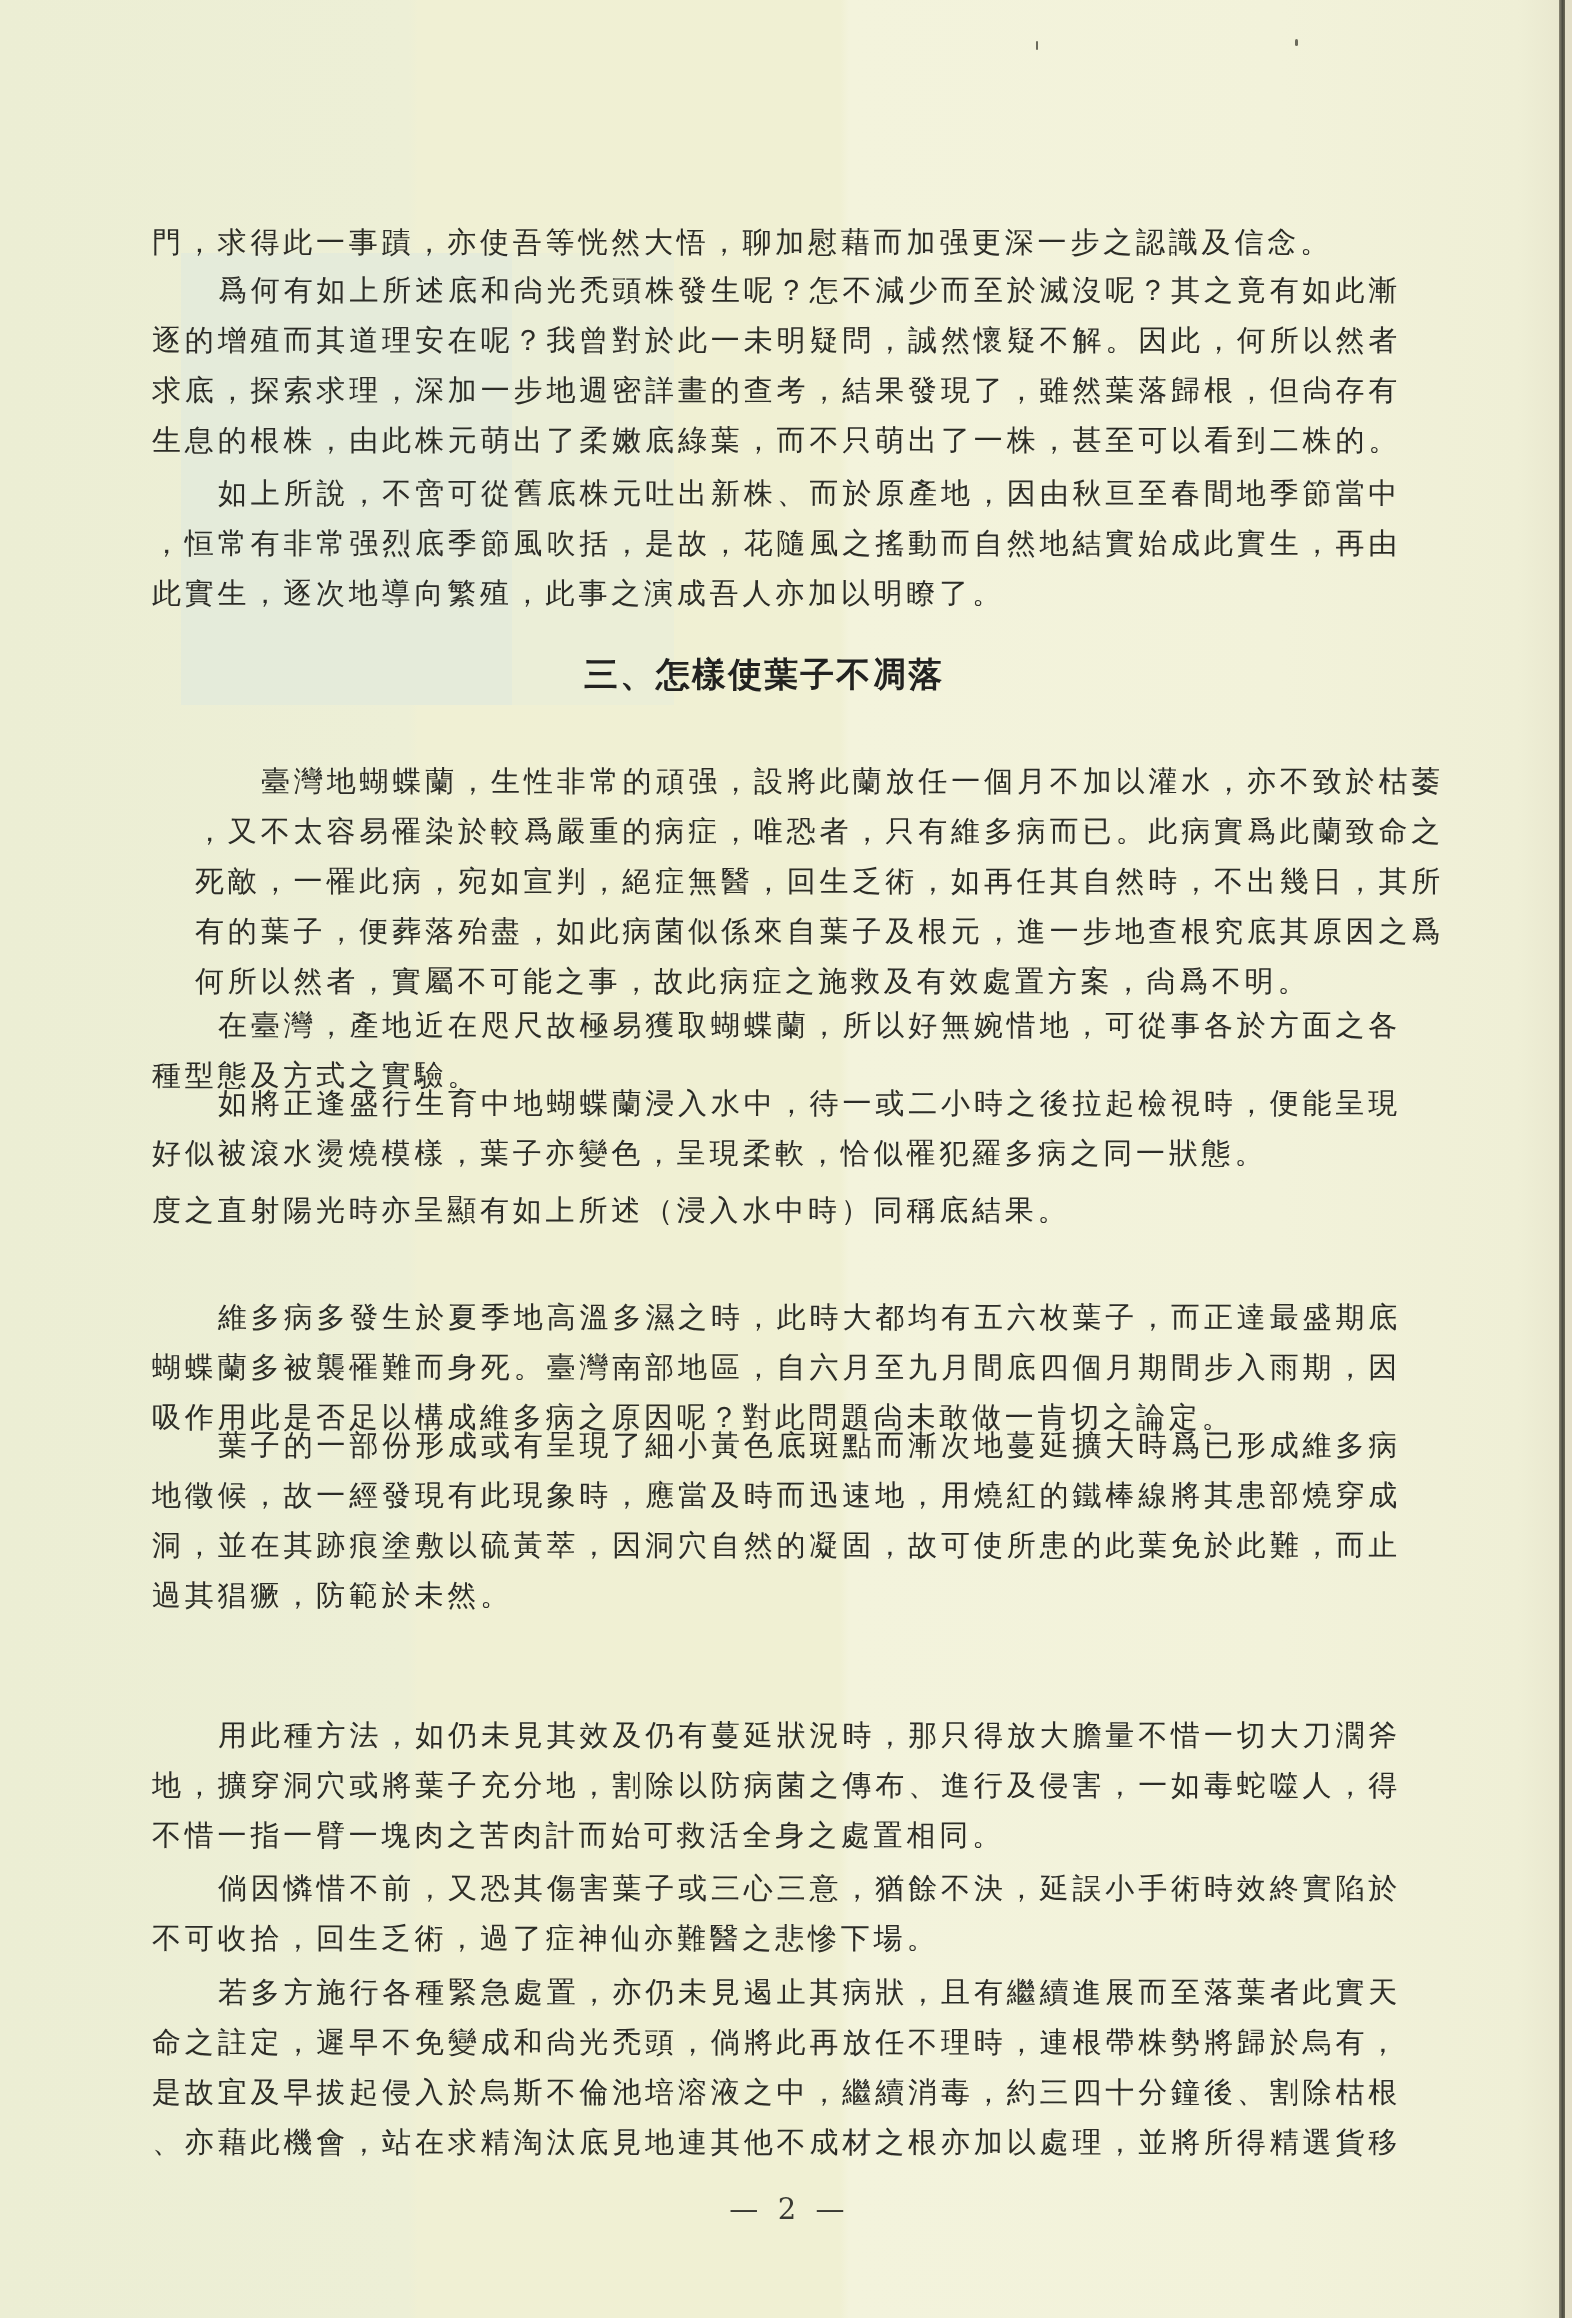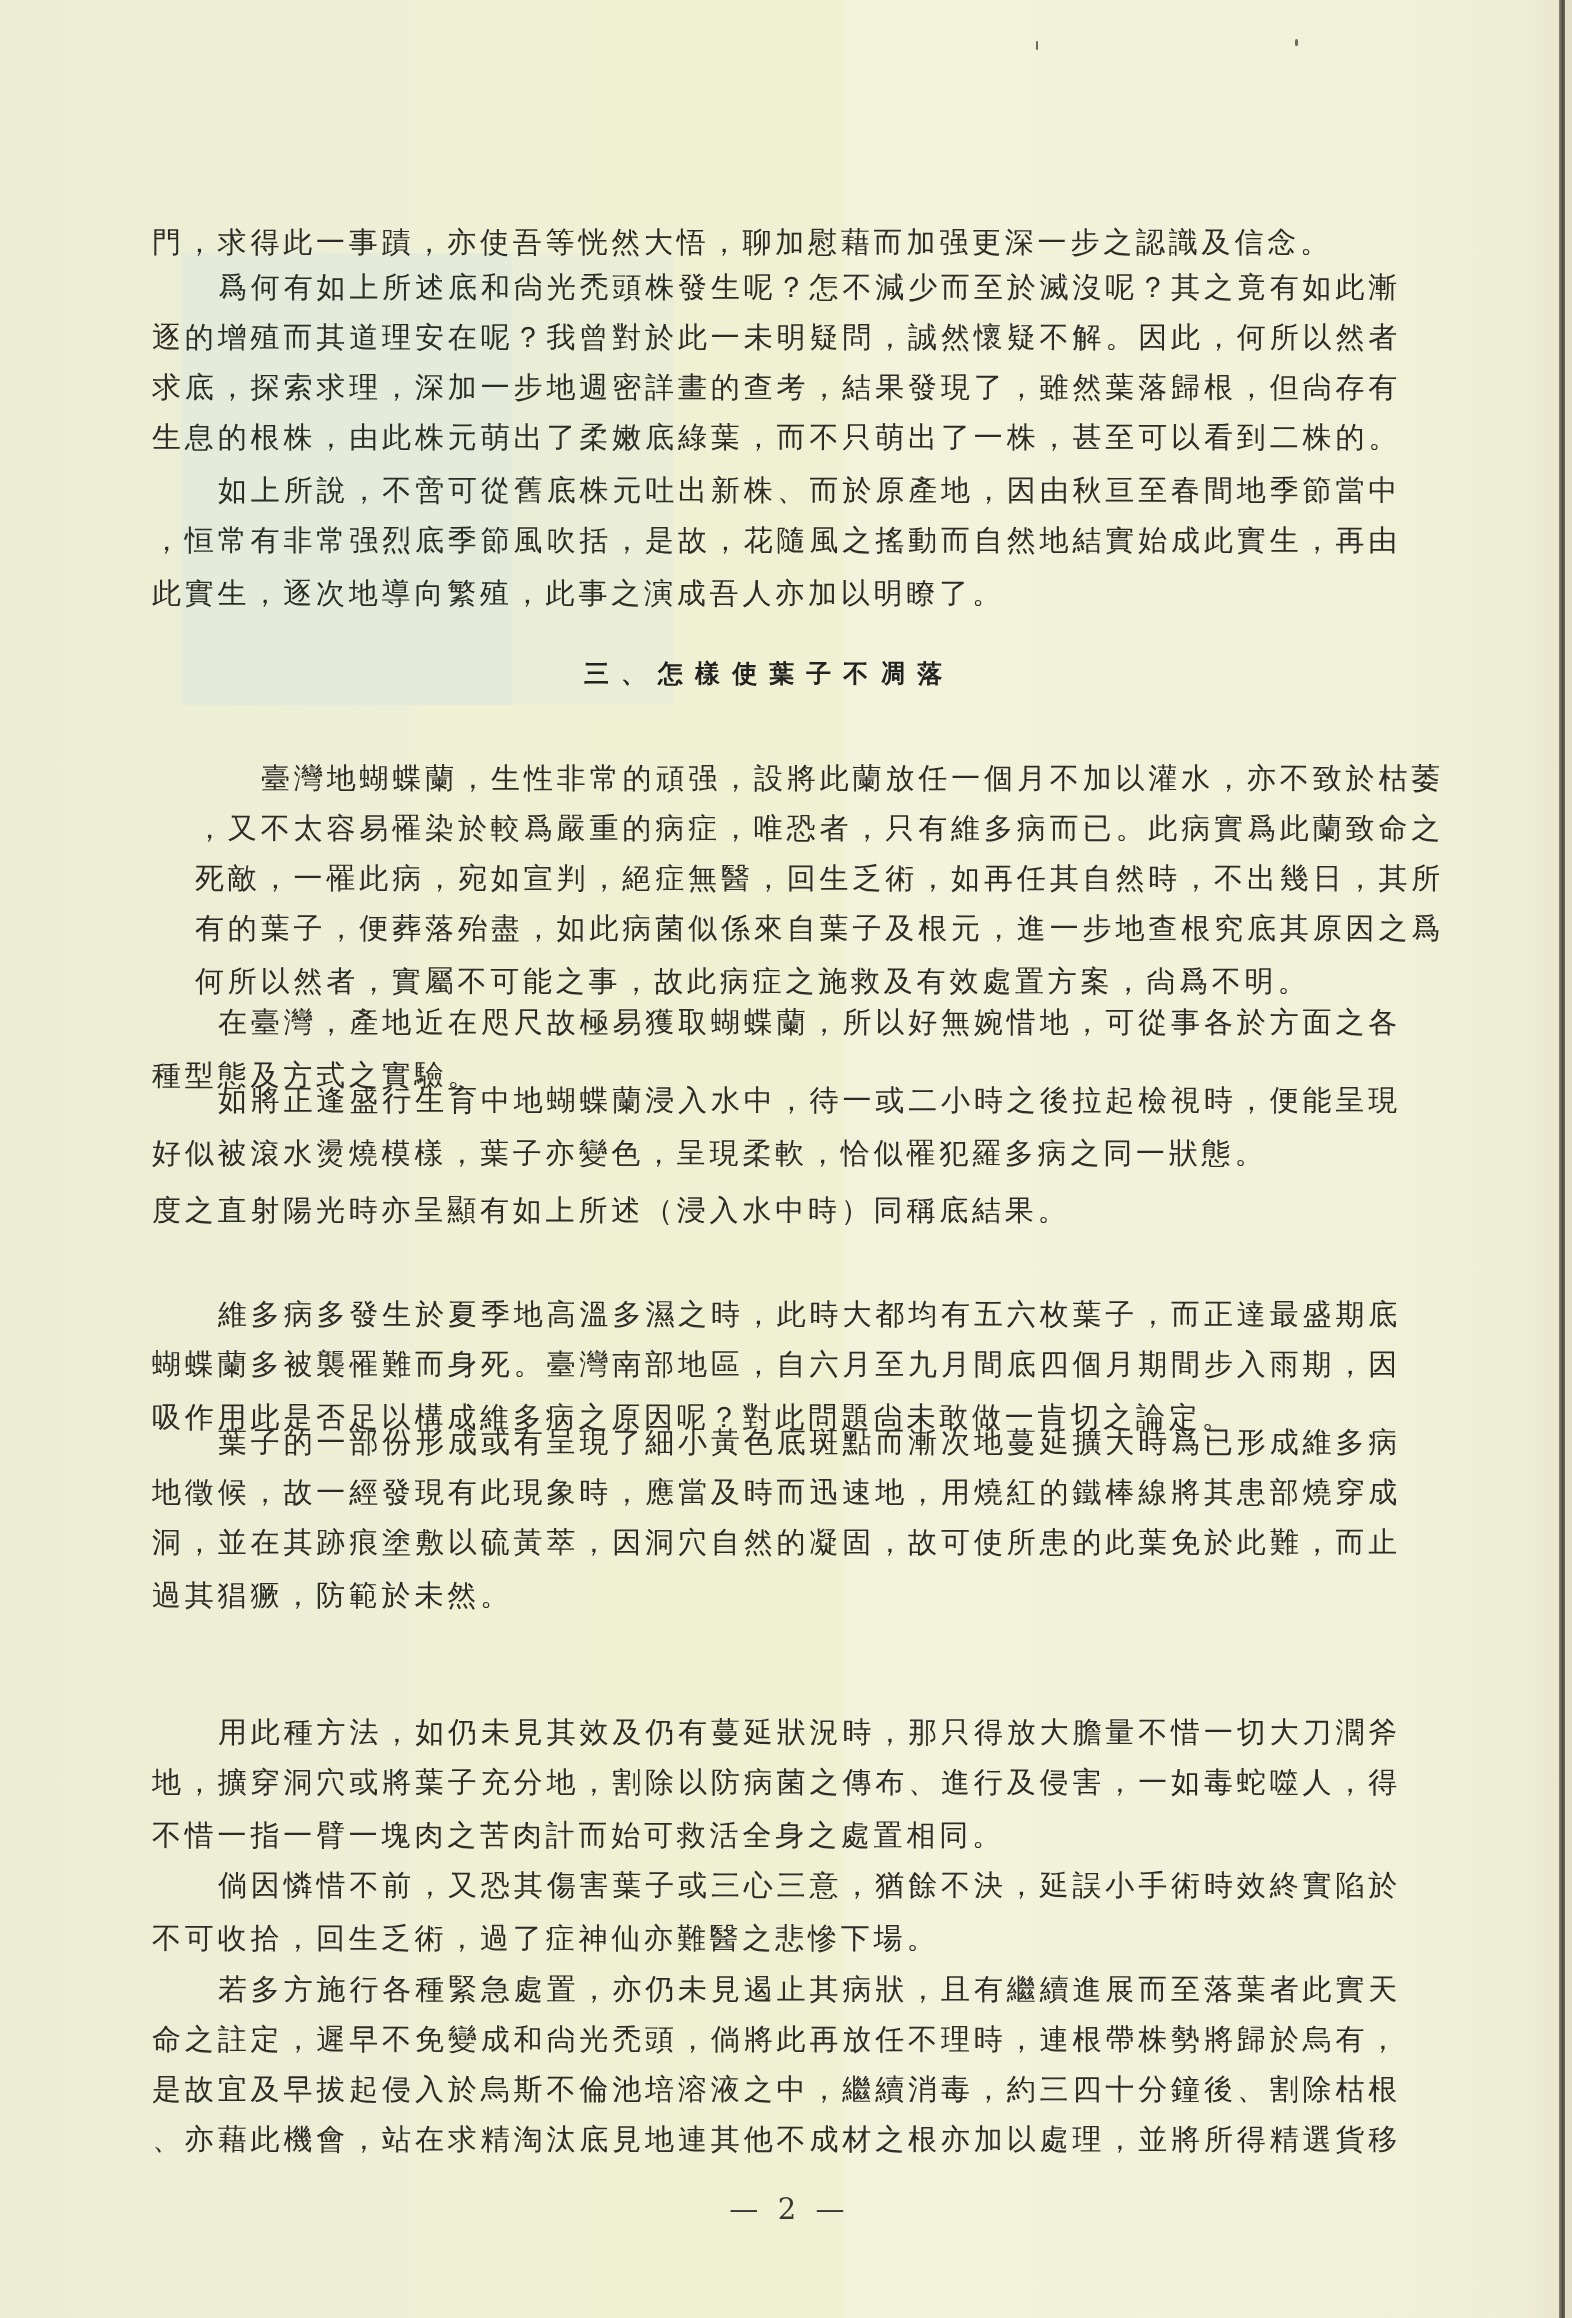--- a/index.html
+++ b/index.html
@@ -13,25 +13,25 @@
   .bleed-b { position: absolute; left: 512px; top: 253px; width: 162px; height: 452px; background: #e8ecd9; opacity: 0.7; }
   .edge-line { position: absolute; left: 1559px; top: 0; width: 6.8px; height: 2319px; background: linear-gradient(90deg, #8a8775, #4e4c40 50%, #77745f); }
   .edge-strip { position: absolute; left: 1565px; top: 0; width: 6.8px; height: 2319px; background: #e4dfc8; }
   .speck { position: absolute; width: 3.4px; height: 6.8px; border-radius: 1.7px; background: #6b6a5c; }
   .para { position: absolute; left: 152px; width: 1247px; }
   .line {
     height: 50px; line-height: 50px; font-size: 29px; letter-spacing: 3.8px;
     white-space: normal; word-break: keep-all; overflow: visible;
     text-align: left;
   }
-  .line.j { letter-spacing: 1.7px; text-align: justify; text-align-last: justify; font-family: Liberation Mono, monospace; }
+  .line.j { letter-spacing: 1.7px; text-align: justify; text-align-last: justify; }
   .line.indent { padding-left: 66px; }
   .heading {
     position: absolute; left: 584px; top: 650px; width: 360px; height: 48px;
-    line-height: 48px; font-size: 25px; font-weight: bold; letter-spacing: 1.7px;
+    line-height: 48px; font-size: 34px; font-weight: bold; letter-spacing: 1.7px;
     text-align: justify; text-align-last: justify; color: #222220;
   }
   .page-number {
     position: absolute; left: 717px; top: 2189px; width: 145px; height: 41px;
     line-height: 41px; font-size: 29px; text-align: center;
     font-family: "DejaVu Serif", serif; color: #3a3a33; letter-spacing: 5.1px;
   }
 </style>
 </head>
 <body>

